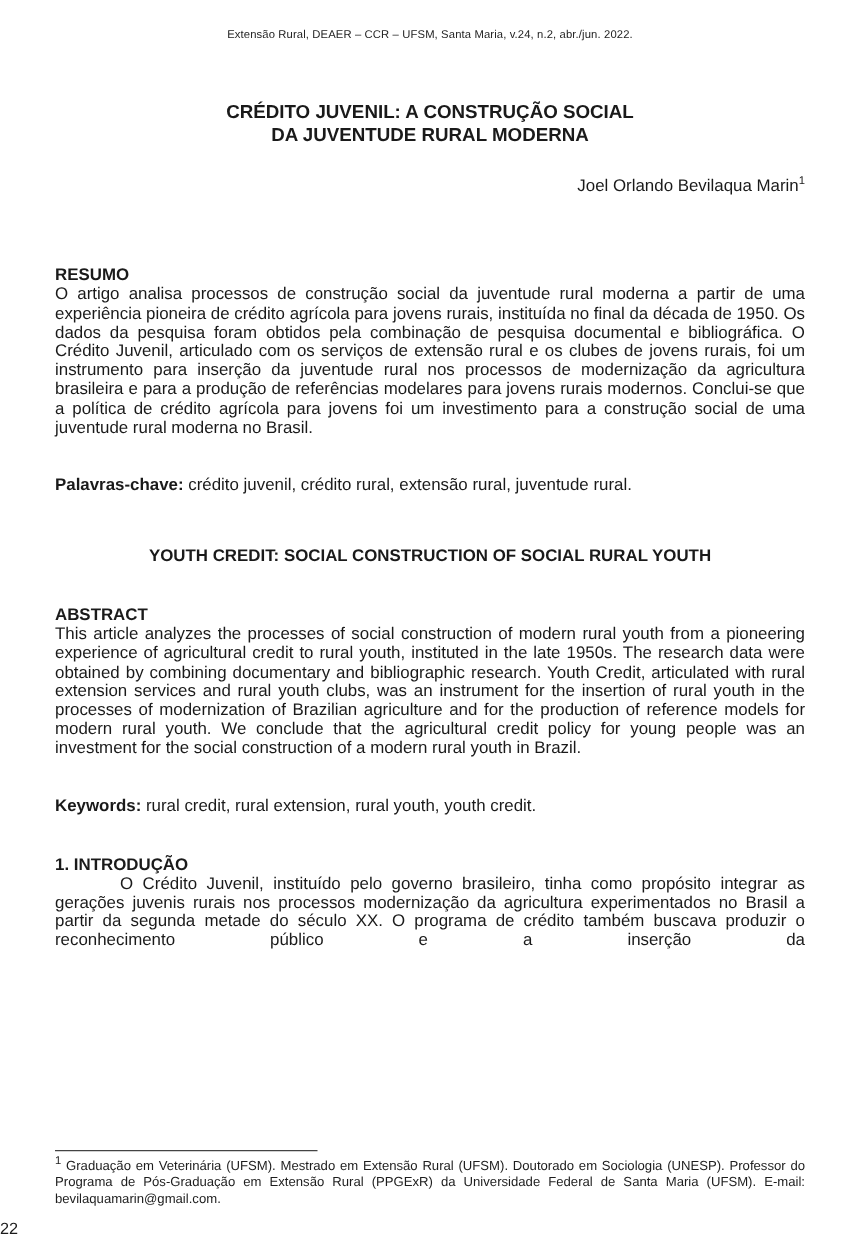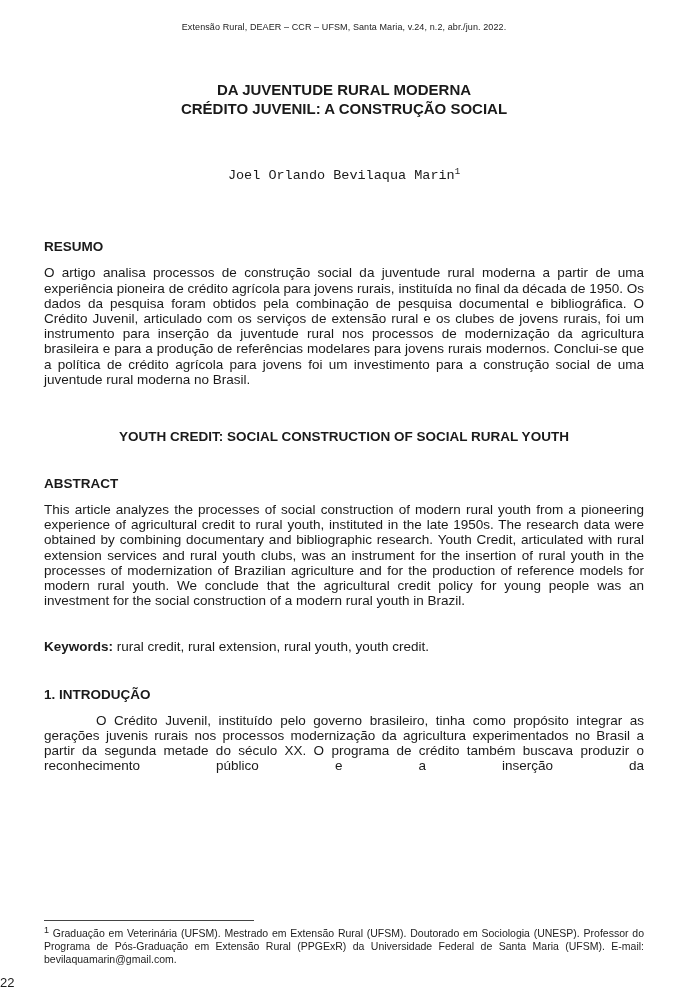--- a/index.html
+++ b/index.html
@@ -24,36 +24,34 @@
   }
   .article-title {
     margin-top: 48px;
     text-align: center;
     font-size: 15px;
     font-weight: bold;
     line-height: 1.28;
   }
   .article-title .t-line { display: block; }
   .author-line {
-    margin-top: 50px;
-    text-align: center;
+    margin-top: 23px;
+    text-align: right;
     font-size: 13.5px;
-    font-family: Liberation Mono, monospace;
   }
   sup { font-size: 9px; vertical-align: super; line-height: 0; }
   .section-heading {
     font-size: 13.5px;
     font-weight: bold;
     margin-top: 34px;
   }
   .resumo-h { margin-top: 56px; }
   .abstract-h { margin-top: 32px; }
   .intro-h { margin-top: 32px; }
   .body-para {
-    margin-top: 11px;
     font-size: 13.5px;
     line-height: 15.2px;
     text-align: justify;
   }
   .kw { margin-top: 31px; text-align: left; }
   .english-title {
     margin-top: 42px;
     text-align: center;
     font-size: 13.5px;
     font-weight: bold;
@@ -83,30 +81,31 @@
   }
 </style>
 </head>
 <body>
 
 <div class="page">
 
   <div class="running-head">Extensão Rural, DEAER – CCR – UFSM, Santa Maria, v.24, n.2, abr./jun. 2022.</div>
 
   <h1 class="article-title">
+    <span class="t-line">CRÉDITO JUVENIL: A CONSTRUÇÃO SOCIAL</span>
     <span class="t-line">DA JUVENTUDE RURAL MODERNA</span>
-    <span class="t-line">CRÉDITO JUVENIL: A CONSTRUÇÃO SOCIAL</span>
   </h1>
 
   <div class="author-line"><span>Joel Orlando Bevilaqua Marin</span><sup>1</sup></div>
 
   <h2 class="section-heading resumo-h">RESUMO</h2>
 
   <p class="body-para">O artigo analisa processos de construção social da juventude rural moderna a partir de uma experiência pioneira de crédito agrícola para jovens rurais, instituída no final da década de 1950. Os dados da pesquisa foram obtidos pela combinação de pesquisa documental e bibliográfica. O Crédito Juvenil, articulado com os serviços de extensão rural e os clubes de jovens rurais, foi um instrumento para inserção da juventude rural nos processos de modernização da agricultura brasileira e para a produção de referências modelares para jovens rurais modernos. Conclui-se que a política de crédito agrícola para jovens foi um investimento para a construção social de uma juventude rural moderna no Brasil.</p>
 
+  <p class="body-para kw"><strong>Palavras-chave:</strong><span> crédito juvenil, crédito rural, extensão rural, juventude rural.</span></p>
 
   <h2 class="english-title">YOUTH CREDIT: SOCIAL CONSTRUCTION OF SOCIAL RURAL YOUTH</h2>
 
   <h2 class="section-heading abstract-h">ABSTRACT</h2>
 
   <p class="body-para">This article analyzes the processes of social construction of modern rural youth from a pioneering experience of agricultural credit to rural youth, instituted in the late 1950s. The research data were obtained by combining documentary and bibliographic research. Youth Credit, articulated with rural extension services and rural youth clubs, was an instrument for the insertion of rural youth in the processes of modernization of Brazilian agriculture and for the production of reference models for modern rural youth. We conclude that the agricultural credit policy for young people was an investment for the social construction of a modern rural youth in Brazil.</p>
 
   <p class="body-para kw"><strong>Keywords:</strong><span> rural credit, rural extension, rural youth, youth credit.</span></p>
 
   <h2 class="section-heading intro-h">1. INTRODUÇÃO</h2>

